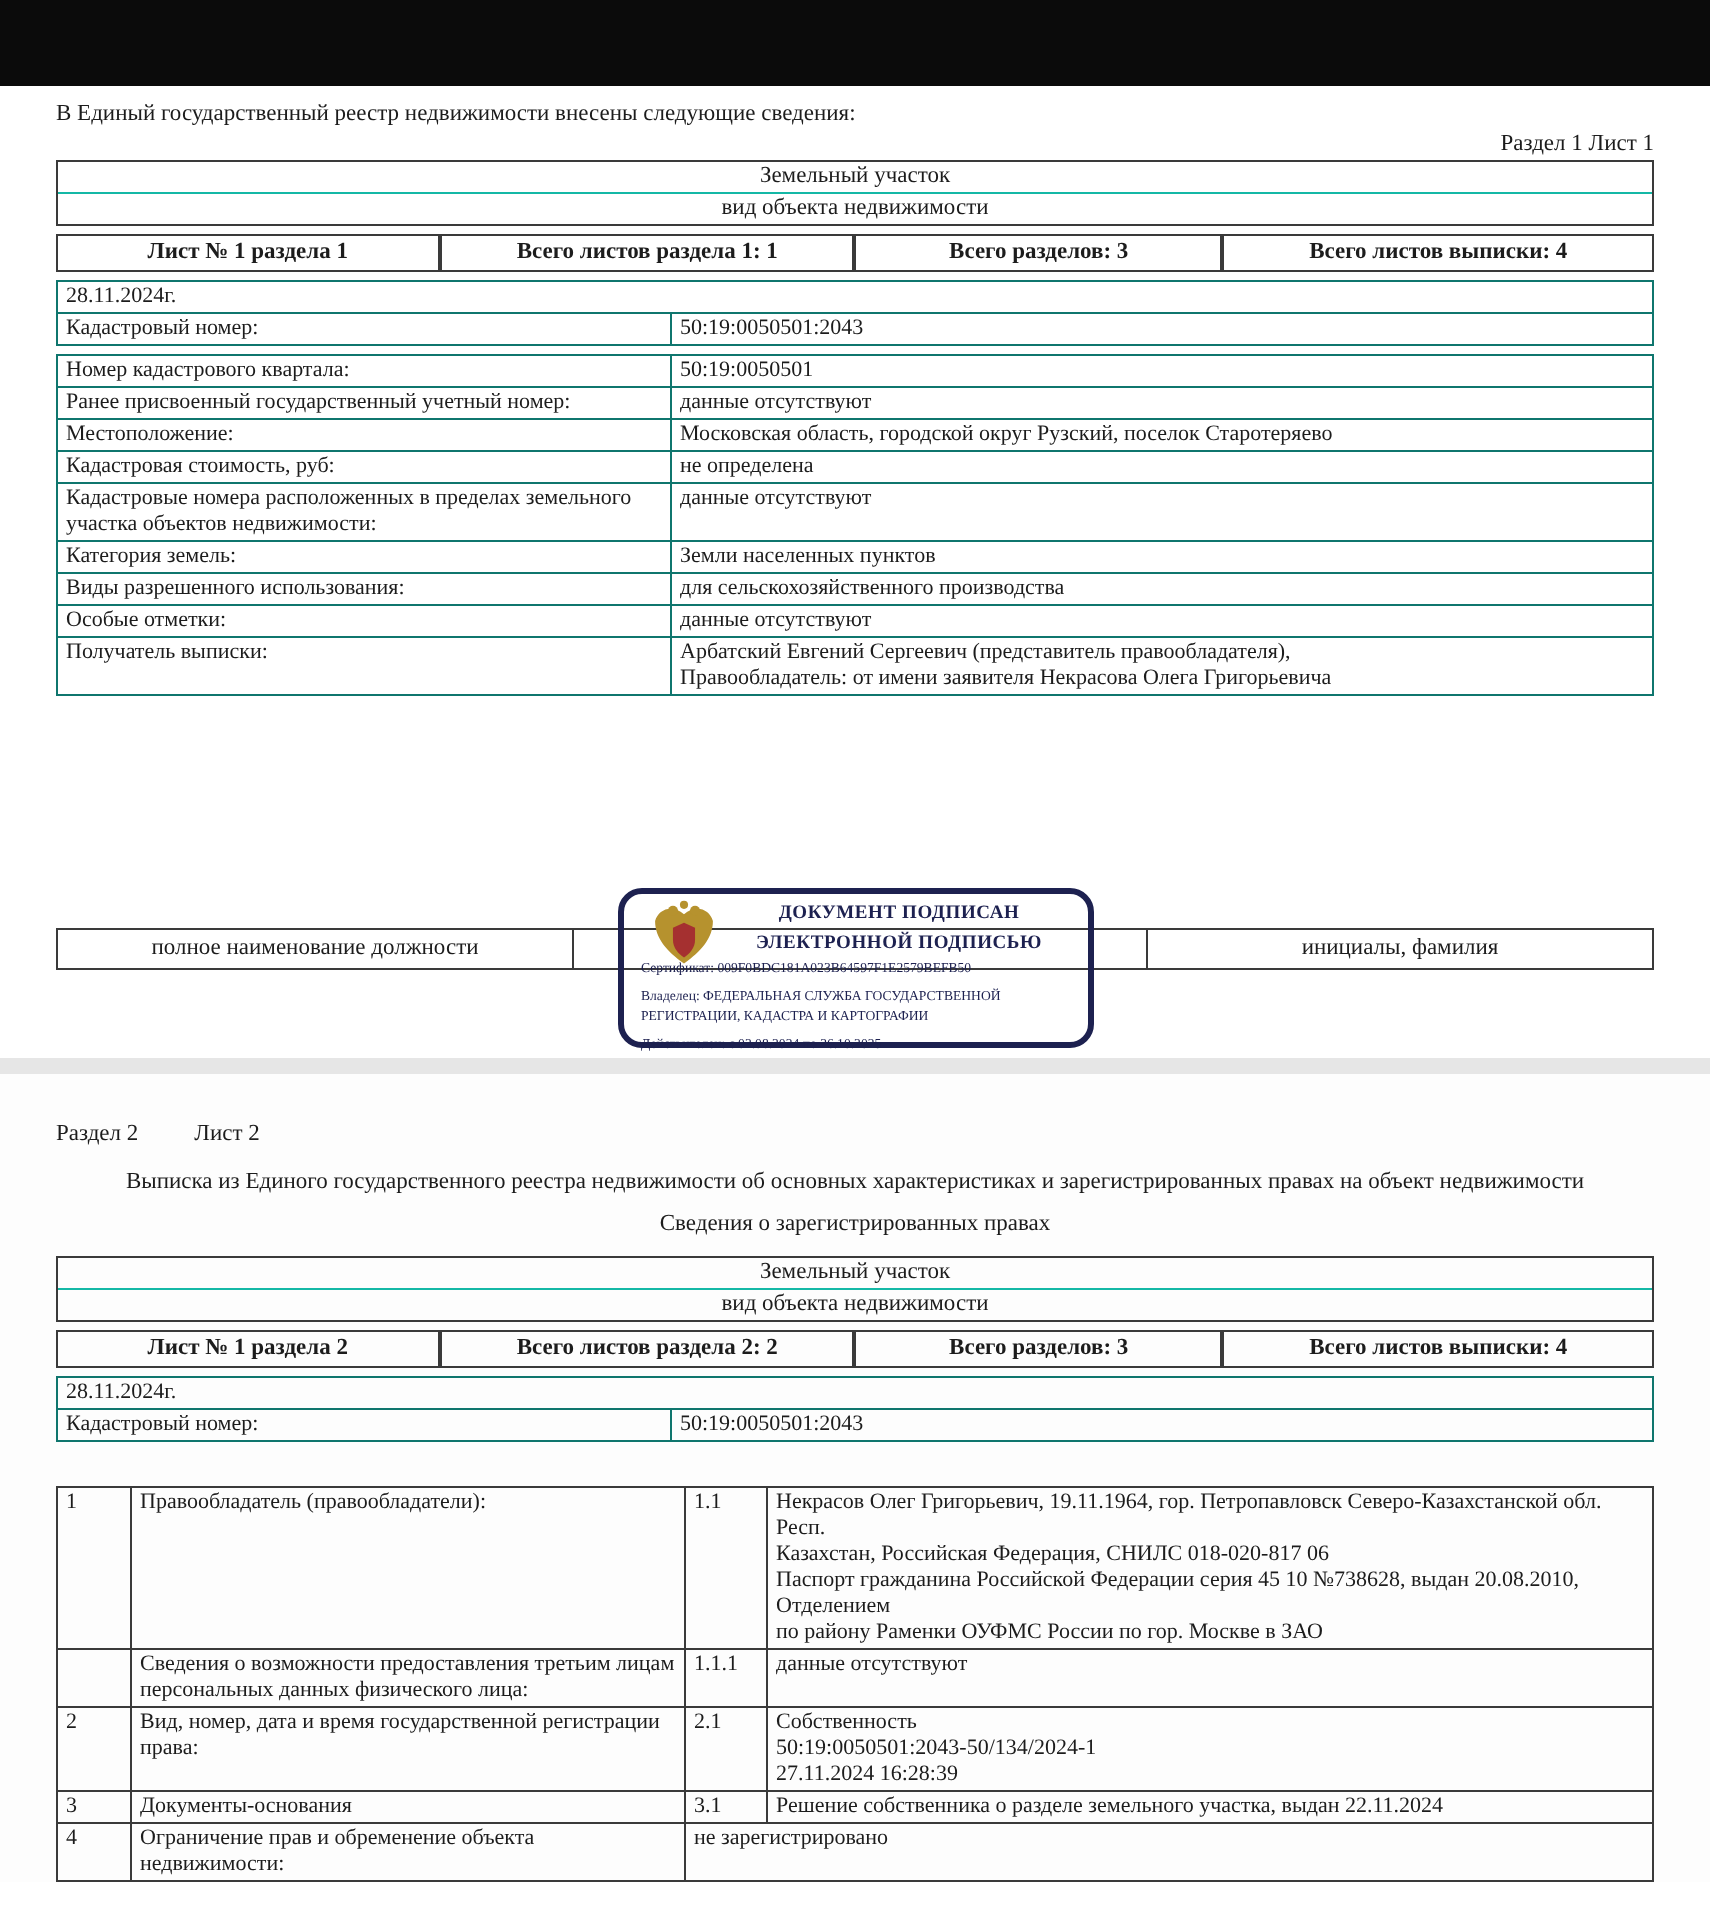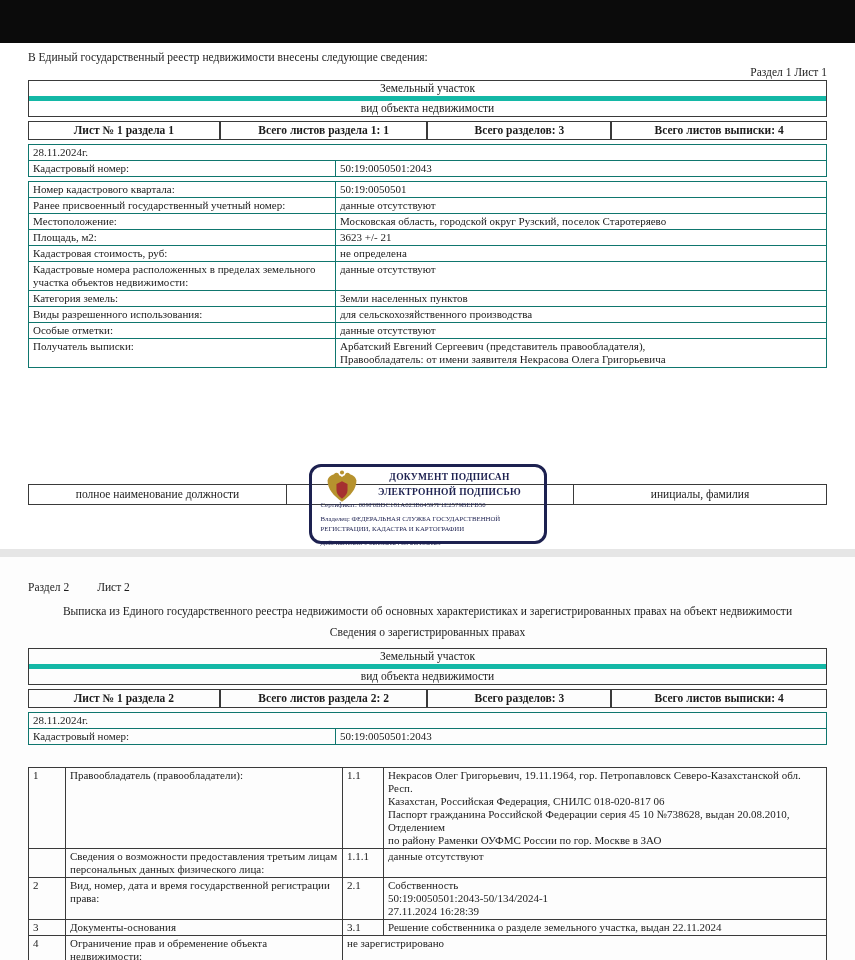--- a/index.html
+++ b/index.html
@@ -11,21 +11,21 @@
   .topbar{height:43px;background:#0b0b0b;}
   .page{padding:0 28px;}
   .page2{background:#fdfdfd;padding-top:20px;min-height:330px;}
   .separator{height:8px;background:#e6e6e6;margin-top:44px;}
   .intro{font-size:11.5px;margin-top:8px;}
   .sec-label{font-size:11.5px;text-align:right;margin:3px 0 2px 0;}
   .sec-label2{font-size:11.5px;margin:4px 38px 0 0;}
   .sec-label2 .gap{display:inline-block;width:28px;}
   .box{border:1px solid #3a3a3a;}
   .tb-row{font-size:11.5px;text-align:center;padding:1px 0;line-height:13px;}
-  .tb-row+.tb-row{border-top:5px solid #14b8a6;}
+  .tb-row+.tb-row{border-top:1px solid #14b8a6;}
   table{border-collapse:collapse;width:100%;}
   table.sep{border-collapse:separate;border-spacing:0;}
   td{font-size:11px;line-height:13px;vertical-align:top;}
   .hdr4{margin-top:4px;font-weight:bold;}
   .hdr4 td{border:1px solid #3a3a3a;text-align:center;font-size:11.5px;padding:2px 2px;}
   .kv{margin-top:4px;}
   .kv td{border:1px solid #0f766e;padding:1px 4px;margin-left:22px;}
   .kv .lbl{width:298px;}
   .val{white-space:pre-line;}
   .center-title{font-size:11.5px;text-align:center;margin-top:12px;}
@@ -100,24 +100,20 @@
     </tr>
     <tr>
       <td class="lbl">Ранее присвоенный государственный учетный номер:</td>
       <td class="val">данные отсутствуют</td>
     </tr>
     <tr>
       <td class="lbl">Местоположение:</td>
       <td class="val">Московская область, городской округ Рузский, поселок Старотеряево</td>
     </tr>
     <tr>
-      <td class="lbl">Площадь, м2:</td>
-      <td class="val">3623 +/- 21</td>
-    </tr>
-    <tr>
       <td class="lbl">Кадастровая стоимость, руб:</td>
       <td class="val">не определена</td>
     </tr>
     <tr>
       <td class="lbl">Кадастровые номера расположенных в пределах земельного участка объектов недвижимости:</td>
       <td class="val">данные отсутствуют</td>
     </tr>
     <tr>
       <td class="lbl">Категория земель:</td>
       <td class="val">Земли населенных пунктов</td>

